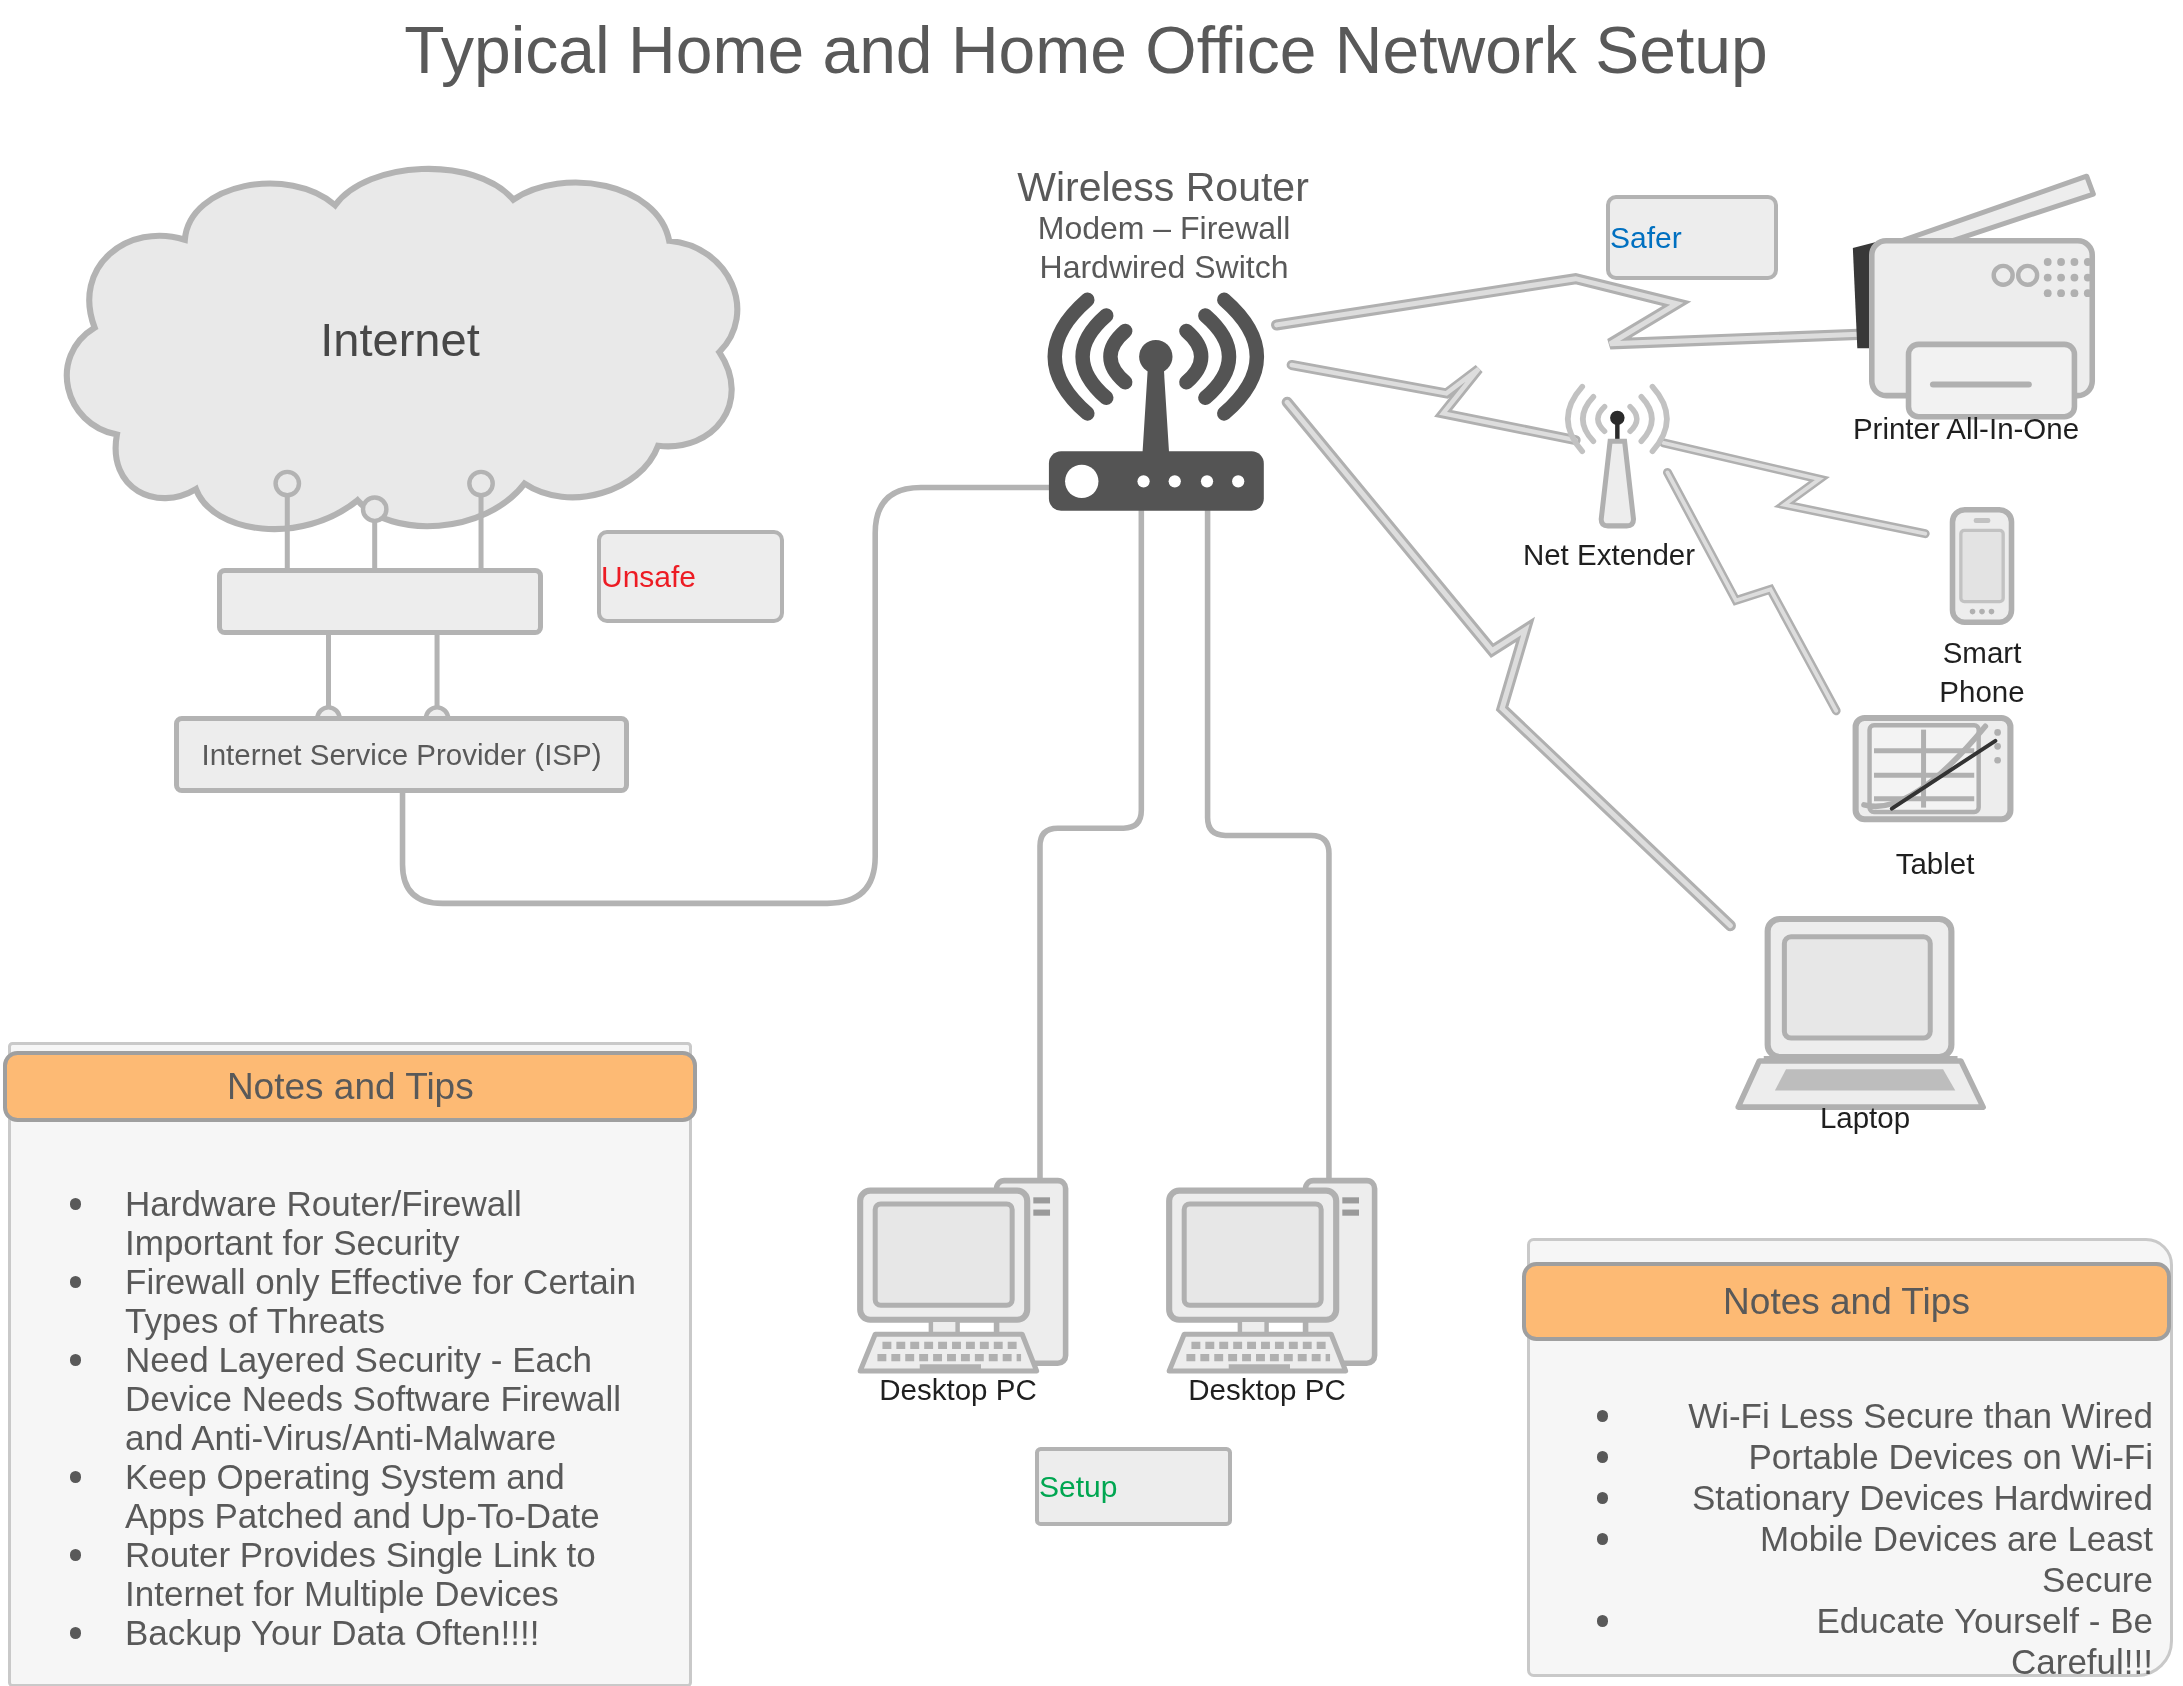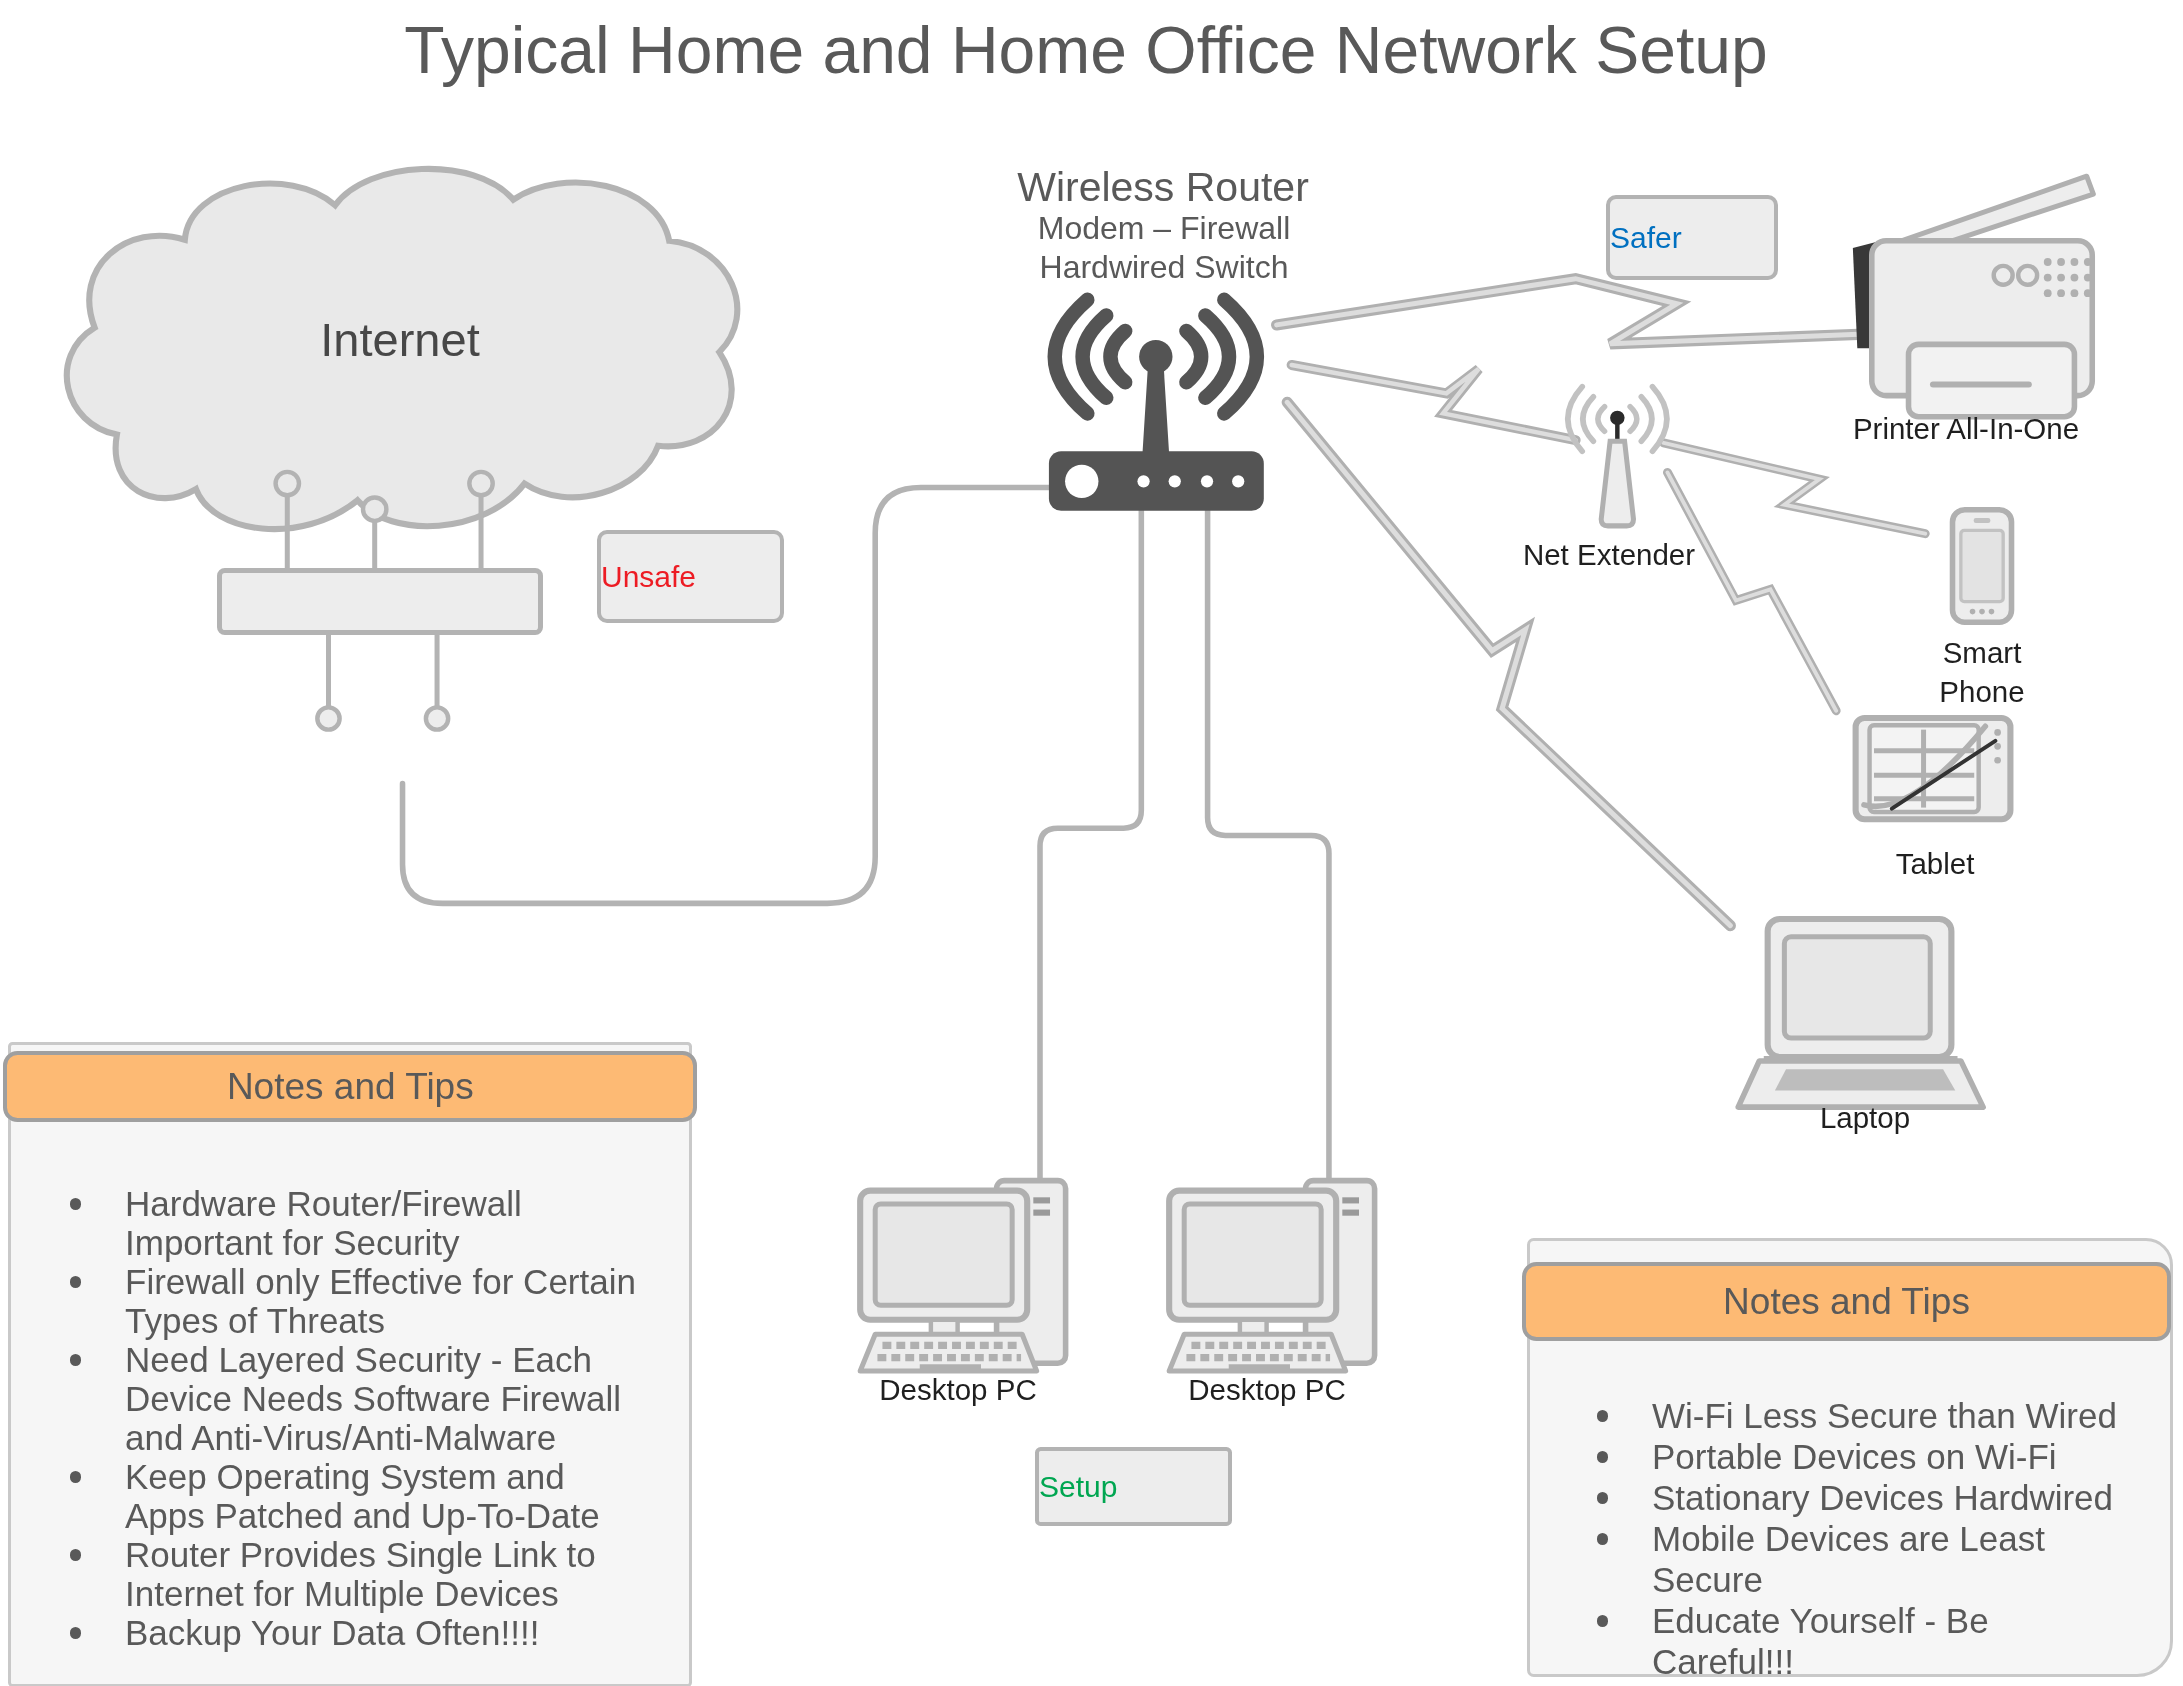--- a/index.html
+++ b/index.html
@@ -26,21 +26,21 @@
   .notes-body-right{left:1527px;top:1238px;width:640px;height:433px;border-radius:6.7px 27px 36px 6.7px;}
   .notes-header{position:absolute;z-index:3;background:#fdba74;border:4.5px solid #9f9f9f;border-radius:14.5px;
                 display:flex;align-items:center;justify-content:center;font-size:37px;color:#595959;}
   .notes-header-left{left:3.3px;top:1051px;width:686px;height:63px;}
   .notes-header-right{left:1522px;top:1262px;width:641px;height:71px;}
   ul.notes{position:absolute;z-index:3;margin:0;padding:0;list-style:none;color:#595959;font-size:35px;}
   ul.notes li{position:relative;padding-left:61px;white-space:pre-line;}
   ul.notes li::before{content:'';position:absolute;left:5.6px;width:11.7px;height:11.7px;border-radius:50%;background:#595959;}
   .notes-left-list{left:64px;top:1184px;width:601px;line-height:39px;}
   .notes-left-list li::before{top:14px;}
-  .notes-right-list{left:1591px;top:1395px;width:562px;line-height:41px;}
+  .notes-right-list{left:1591px;top:1395px;width:562px;line-height:41px;text-align:right;}
   .notes-right-list li::before{top:15px;}
 </style>
 </head>
 <body>
 
 <div class="page">
 
   <svg class="diagram" width="2183" height="1687" viewBox="0 0 3921 3029">
 
     <g>
@@ -230,20 +230,23 @@
   <div class="label device-label" style="left:1966px;top:412px;">Printer All-In-One</div>
   <div class="label device-label" style="left:1609px;top:538px;">Net Extender</div>
   <div class="label device-label" style="left:1982px;top:636px;">Smart</div>
   <div class="label device-label" style="left:1982px;top:675px;">Phone</div>
   <div class="label device-label" style="left:1935px;top:847px;">Tablet</div>
   <div class="label device-label" style="left:1865px;top:1101px;">Laptop</div>
   <div class="label device-label" style="left:958px;top:1373px;">Desktop PC</div>
   <div class="label device-label" style="left:1267px;top:1373px;">Desktop PC</div>
 
   <div class="plainbox backbone"></div>
+  <div class="plainbox ispbox">
+    <span>Internet Service Provider (ISP)</span>
+  </div>
 
   <div class="badge badge-unsafe">
     <span>Unsafe</span>
   </div>
   <div class="badge badge-safer">
     <span>Safer</span>
   </div>
   <div class="badge badge-safest">
     <span>Setup</span>
   </div>

